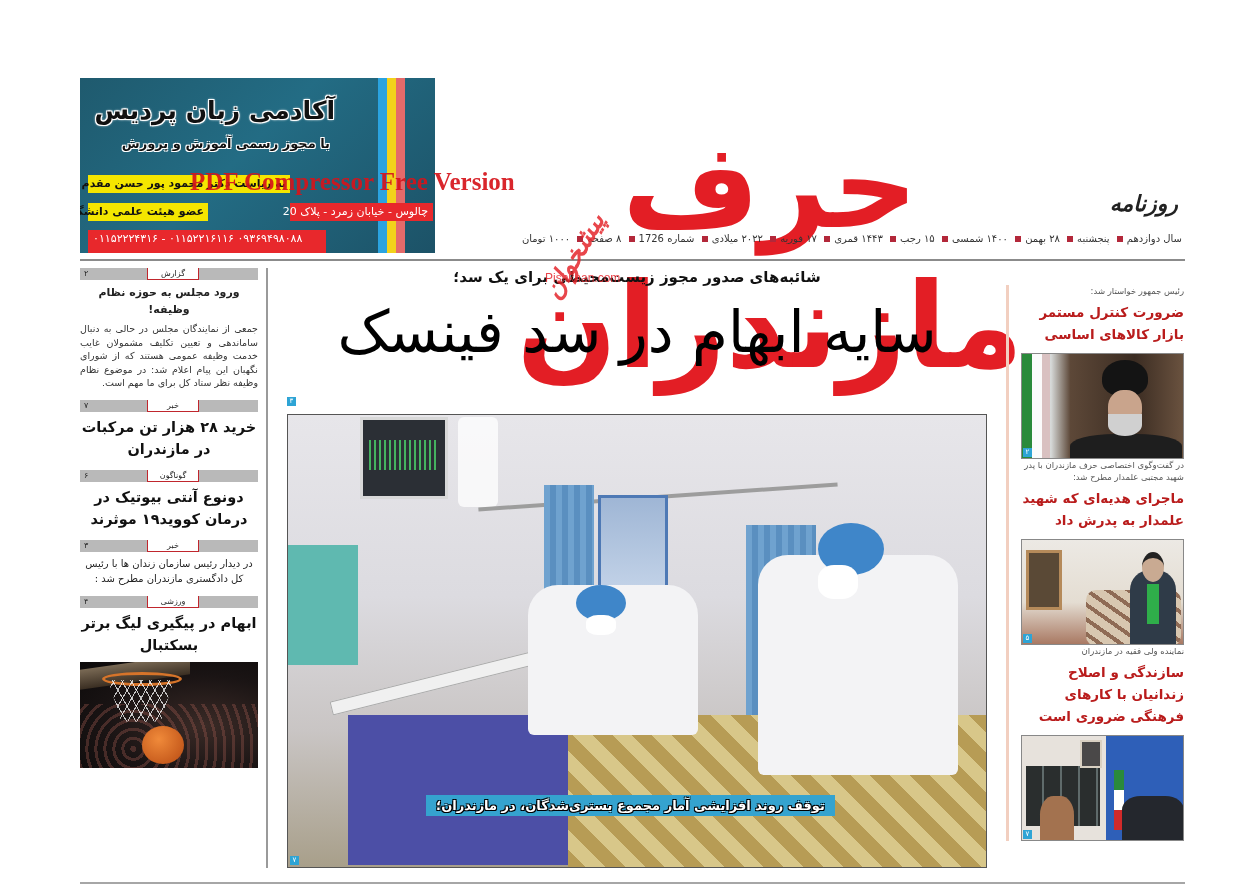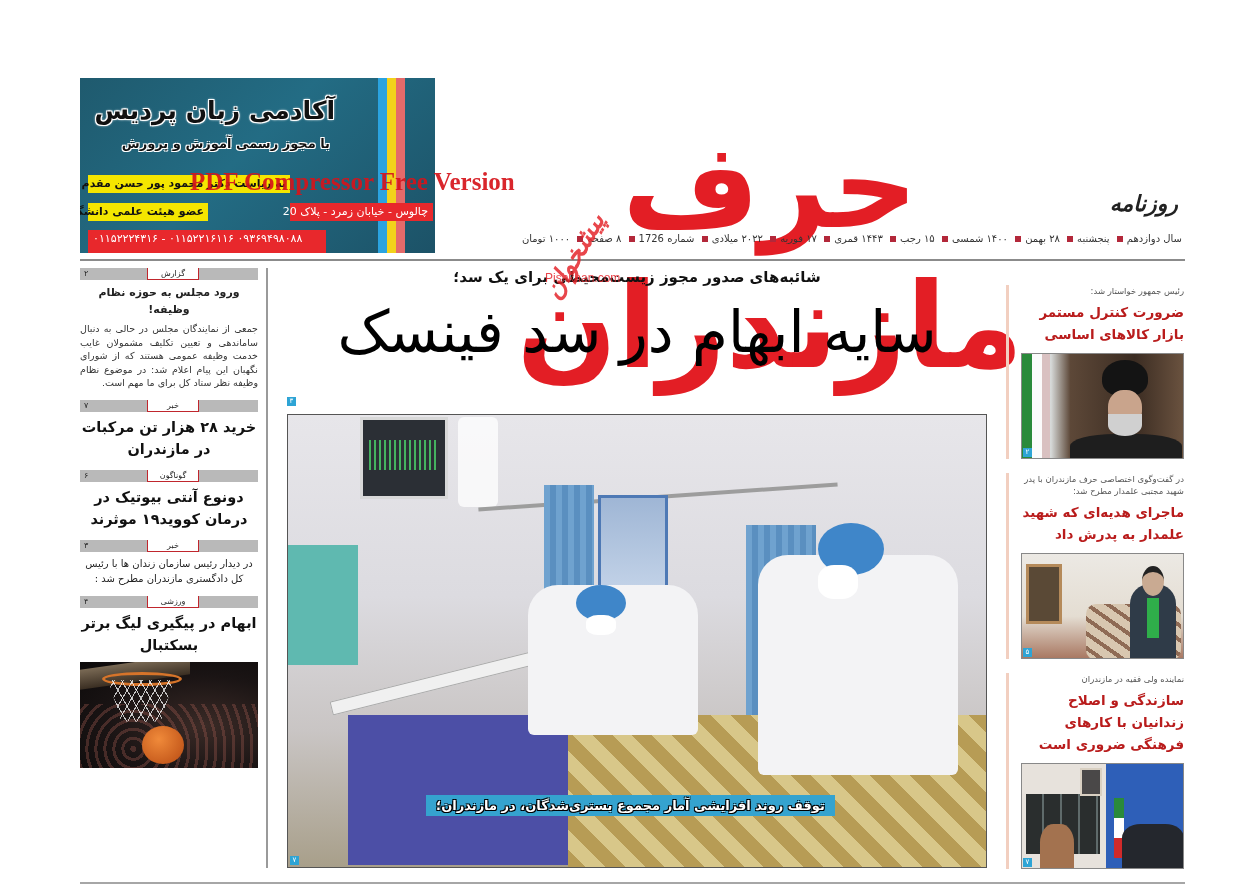--- a/index.html
+++ b/index.html
@@ -138,21 +138,21 @@
     }
     .caption-main {
       position: absolute; left: 164px; top: 404px; width: 362px; height: 44px;
       background: #35a3cf; direction: rtl; text-align: center; color: #fff; font-weight: bold; font-size: 25px; line-height: 44px;
       text-shadow: 2px 2px 0 #000, -2px -2px 0 #000, 2px -2px 0 #000, -2px 2px 0 #000;
     }
     .main-photo .badge-bottom { position: absolute; left: 2px; bottom: 2px; }
 
     
     .right-col { position: absolute; left: 1006px; top: 285px; width: 178px; }
-    .right-item { position: relative; padding-left: 10px; margin-bottom: 14px; direction: rtl; }
+    .right-item { position: relative; padding-left: 10px; direction: rtl; }
     .right-item::before { content: ""; position: absolute; left: 0; top: 0; width: 3px; height: 100%; background: #f2cfc0; }
     .right-kicker { font-size: 8.5px; color: #555; line-height: 12px; text-align: right; }
     .right-headline { font-size: 13.5px; font-weight: bold; color: #b91c1c; line-height: 22px; text-align: right; margin-top: 4px; }
     .right-photo { position: relative; width: 163px; margin-top: 8px; overflow: hidden; border: 1px solid #888; }
     .right-photo .page-badge { position: absolute; left: 1px; bottom: 1px; }
     .rp1 { height: 106px; background: linear-gradient(90deg, #e9eef0 0%, #d6d9d8 18%, #5d4838 30%, #3b2c22 70%, #6a523f 100%); }
     .rp1 .flag { position: absolute; left: 0; top: 0; width: 28px; height: 100%; background: linear-gradient(90deg, #2a8a3b 0 35%, #fbfbfb 35% 70%, #d9c1c1 70%); }
     .rp1 .turban { position: absolute; left: 80px; top: 6px; width: 46px; height: 36px; background: #141414; border-radius: 50% 50% 40% 40%; }
     .rp1 .face { position: absolute; left: 86px; top: 36px; width: 34px; height: 38px; background: #c9a48c; border-radius: 45%; }
     .rp1 .beard { position: absolute; left: 86px; top: 60px; width: 34px; height: 22px; background: #d0d0d0; border-radius: 0 0 50% 50%; }

